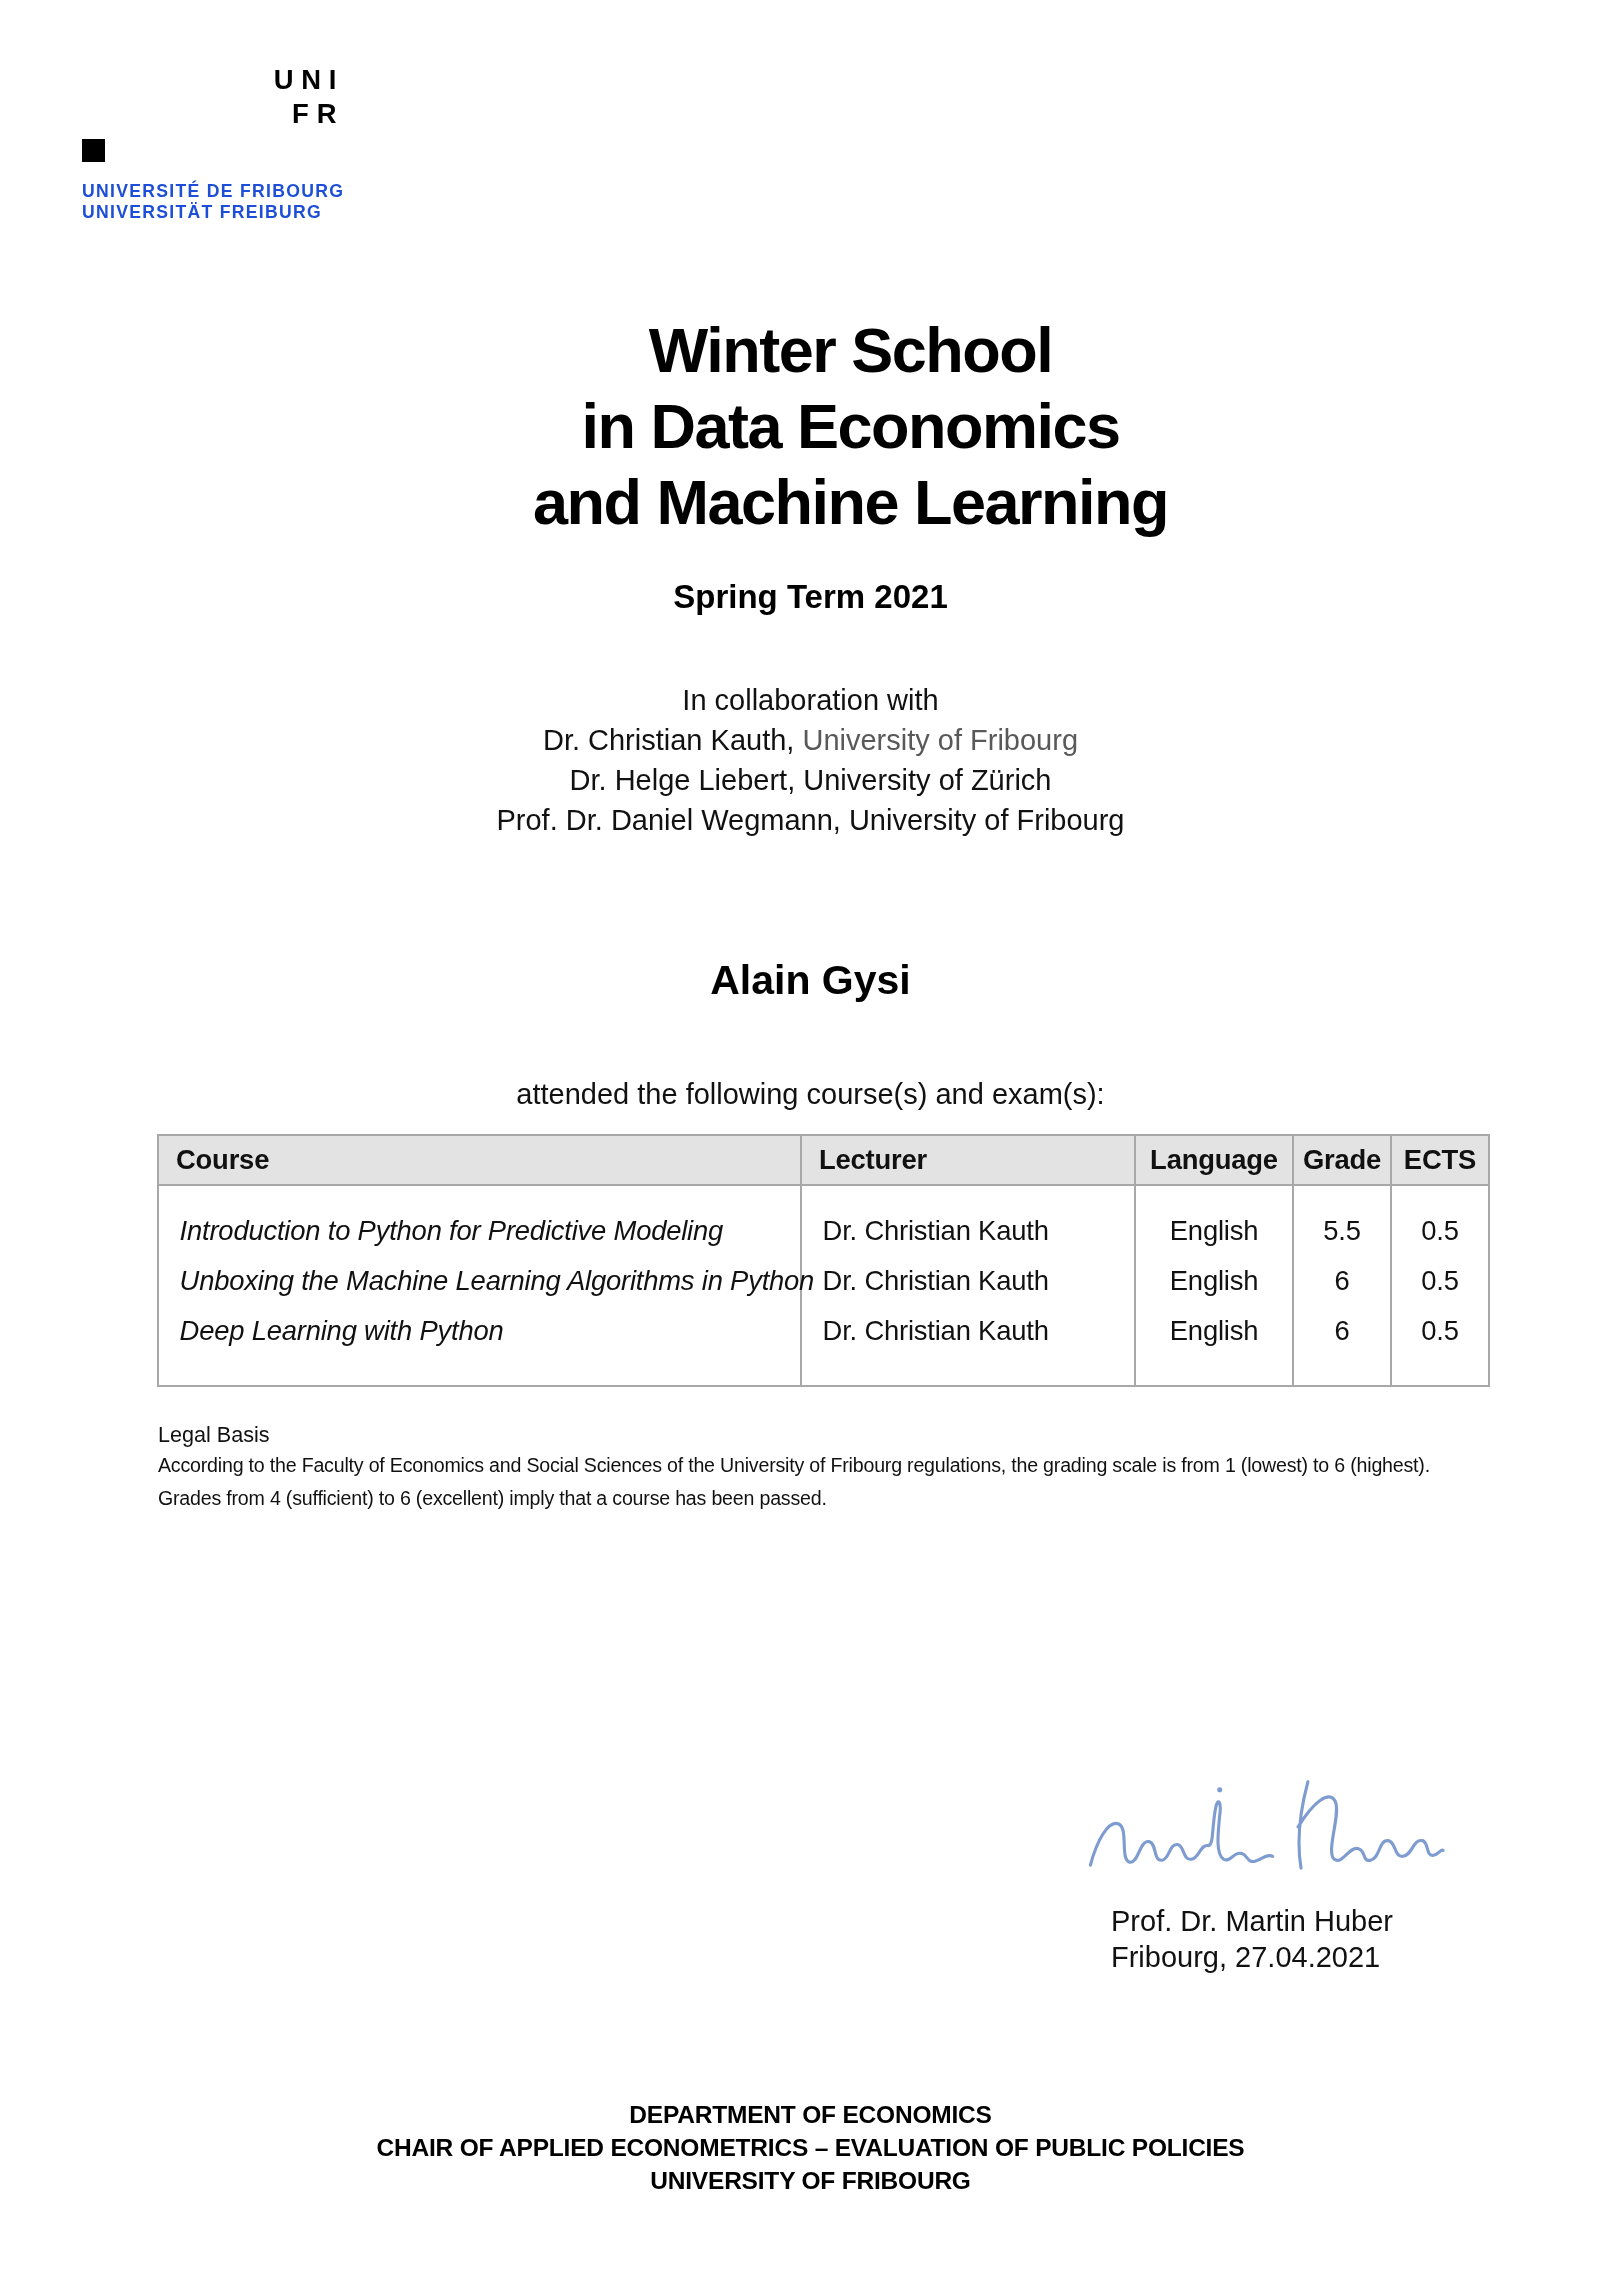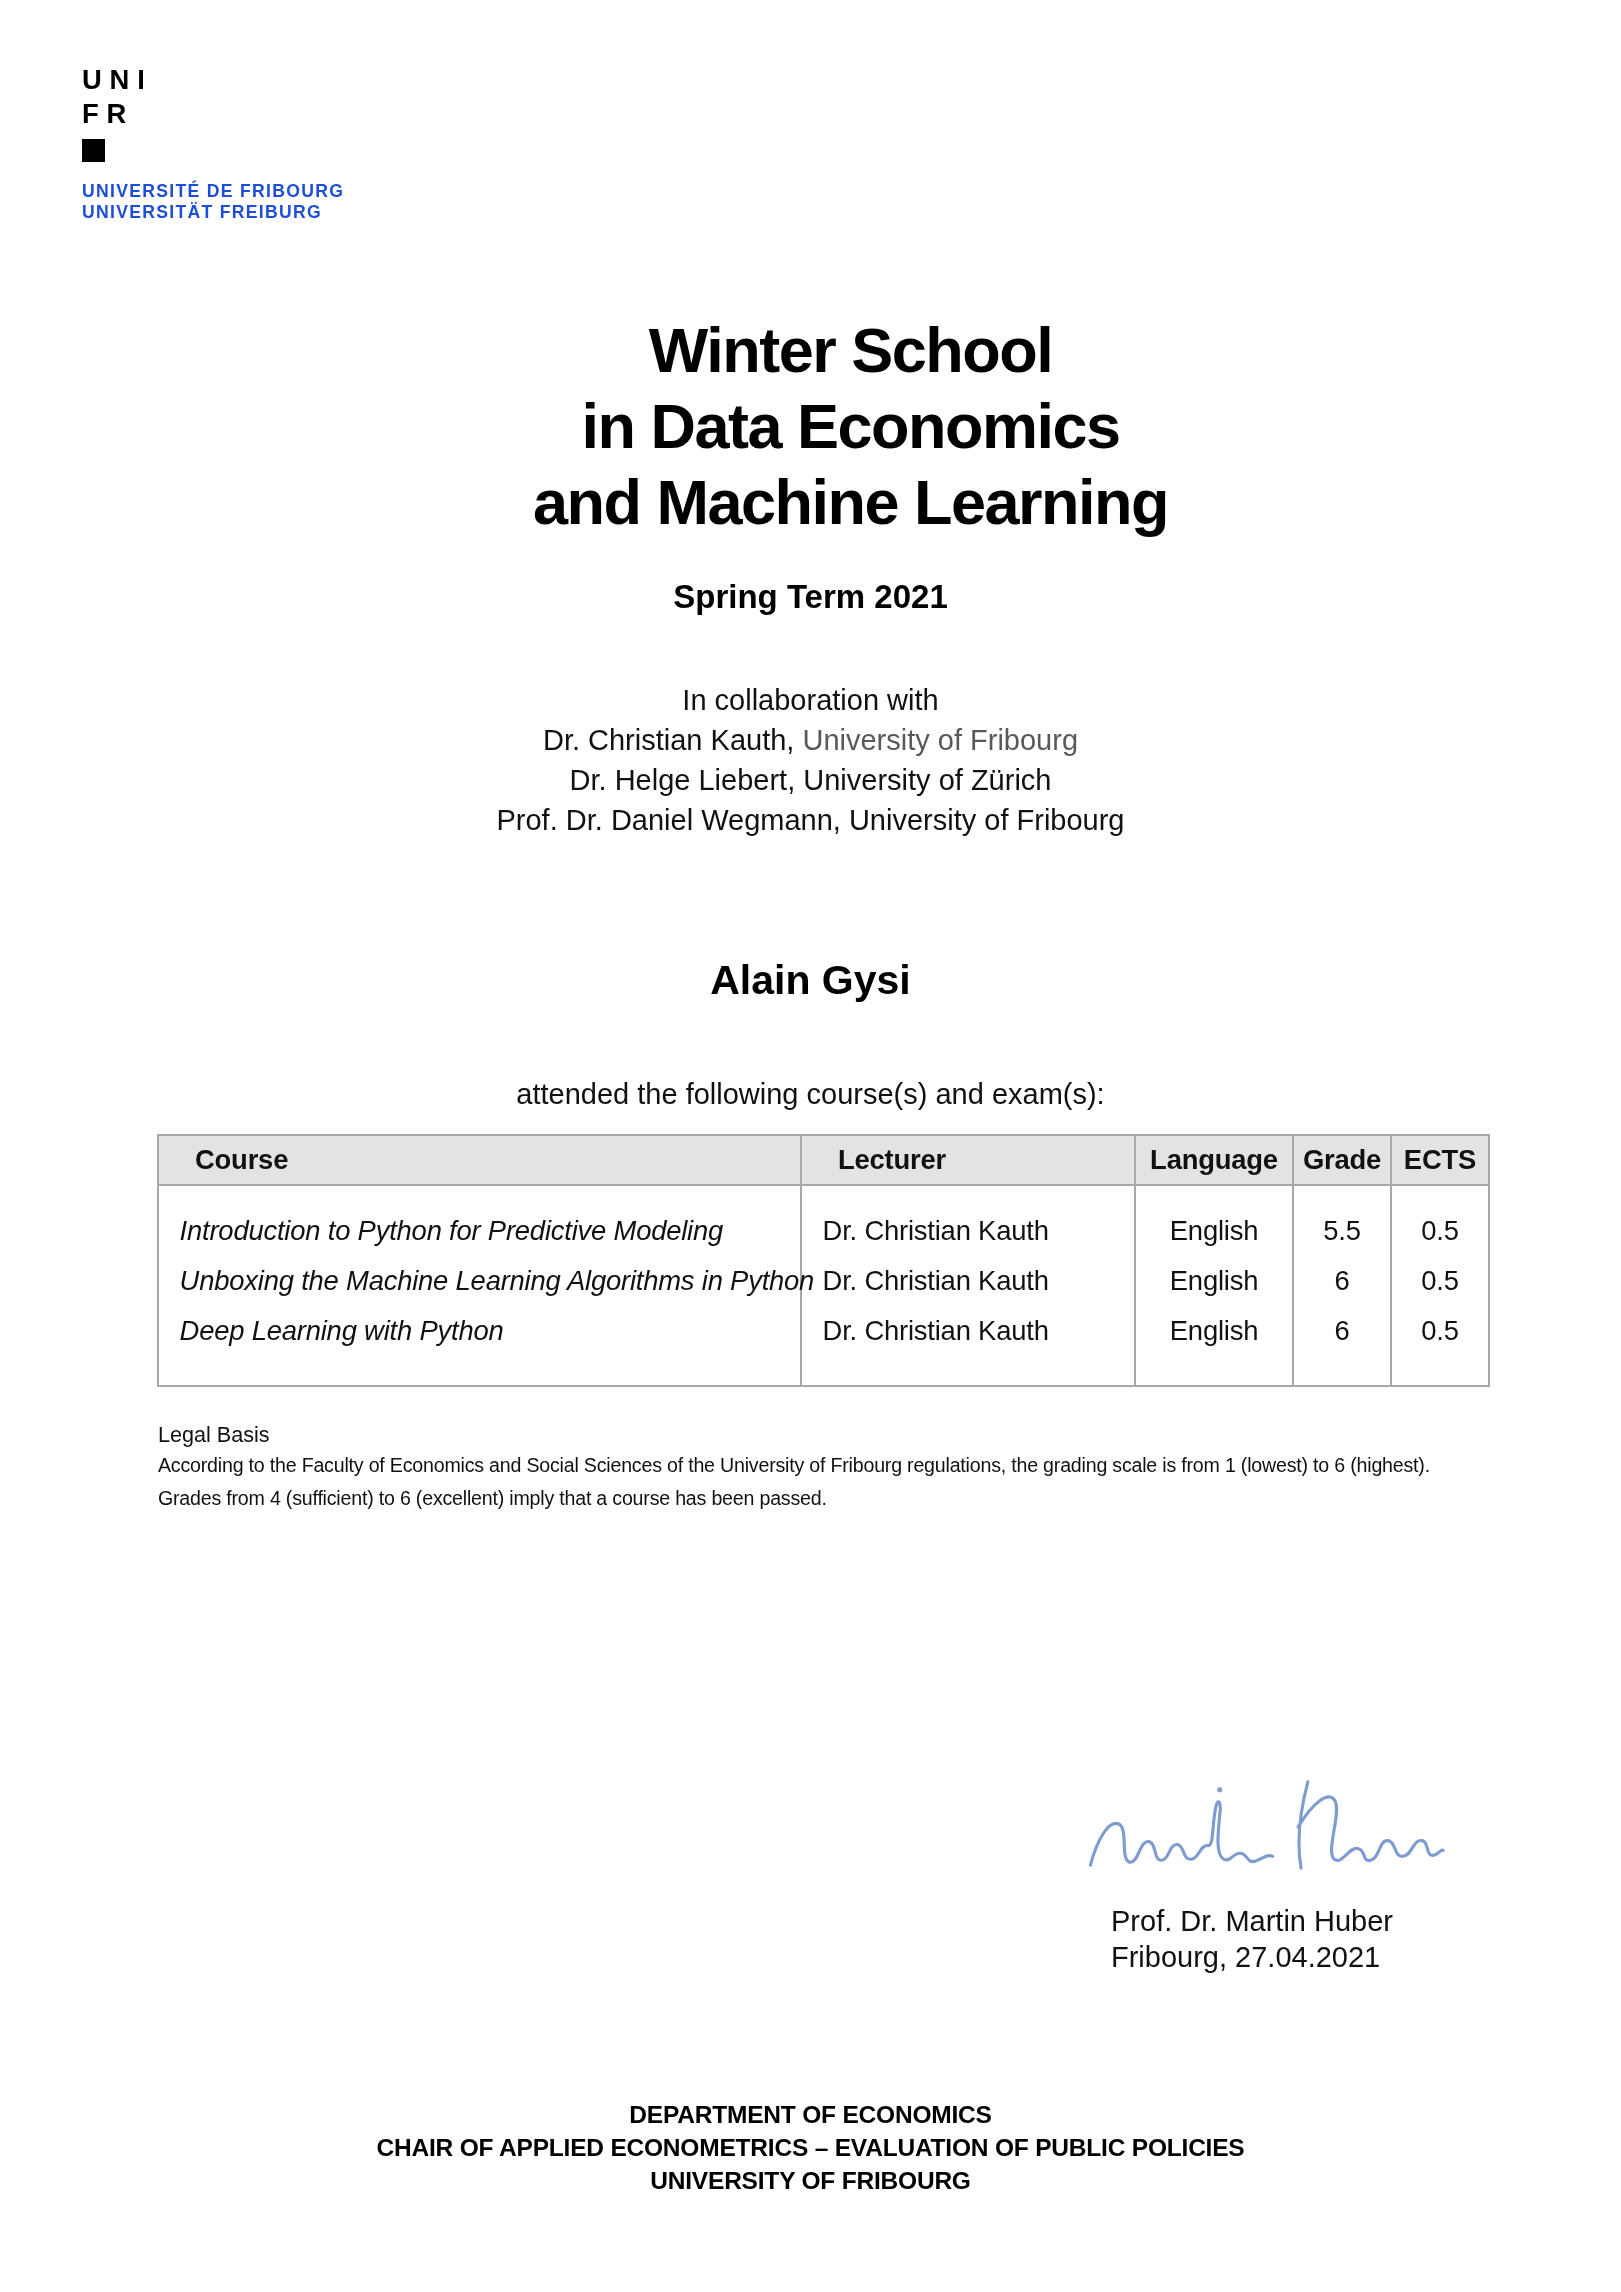--- a/index.html
+++ b/index.html
@@ -13,21 +13,21 @@
     color: #111111;
     overflow: hidden;
   }
   .abs { position: absolute; }
   .centered { left: 0; width: 100%; text-align: center; }
 
   
   .logo { left: 82px; top: 63px; }
   .logo-word {
     font-size: 27.4px; font-weight: 900; letter-spacing: 7.8px;
-    line-height: 34px; color: #000;
+    line-height: 34px; color: #000; text-align: right;
   }
   .logo-square { width: 22.5px; height: 23.5px; background: #000; margin-top: 7.8px; }
   .logo-org {
     margin-top: 18.6px; font-size: 17.6px; font-weight: 700;
     letter-spacing: 1.3px; line-height: 21.6px; color: #1d4ed8;
     white-space: nowrap;
   }
 
   
   .title-block { top: 312px; line-height: 76px; padding-left: 40px; }
@@ -53,21 +53,21 @@
   .grades col.c-course   { width: 643px; }
   .grades col.c-lect     { width: 334px; }
   .grades col.c-lang     { width: 158px; }
   .grades col.c-grade    { width: 98px; }
   .grades col.c-ects     { width: 98px; }
   .grades, .grades th, .grades td { border: 2px solid #a8a8a8; }
   .grades th {
     background: #e3e3e3; font-weight: 700; height: 48px;
     text-align: center; padding: 0;
   }
-  .grades th.al { text-align: left; padding-left: 36px; }
+  .grades th.al { text-align: left; padding-left: 17px; }
   .grades td {
     border-top: none; border-bottom: none;
     height: 50px; text-align: center; padding: 0;
     vertical-align: middle; white-space: nowrap;
   }
   .grades td.al { text-align: left; padding-left: 20.6px; }
   .grades td.course { font-style: italic; }
   .grades tbody tr:first-child td { padding-top: 20px; }
   .grades tbody tr:last-child td { padding-bottom: 29px; }
 

